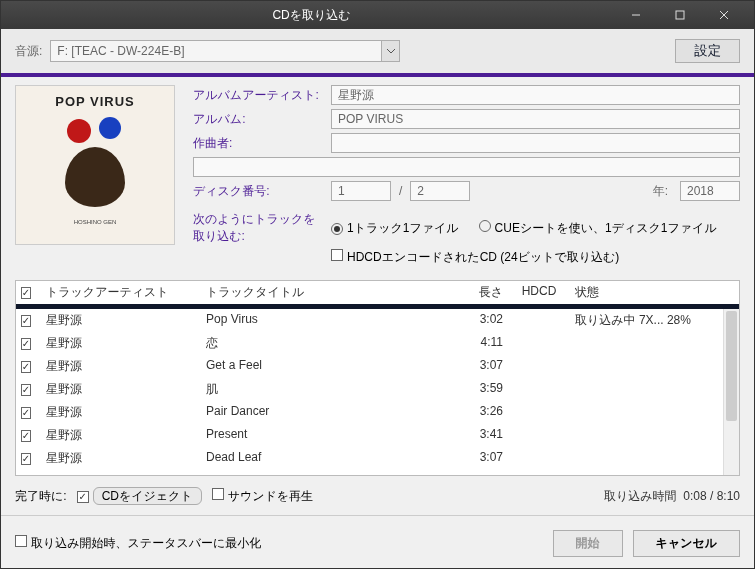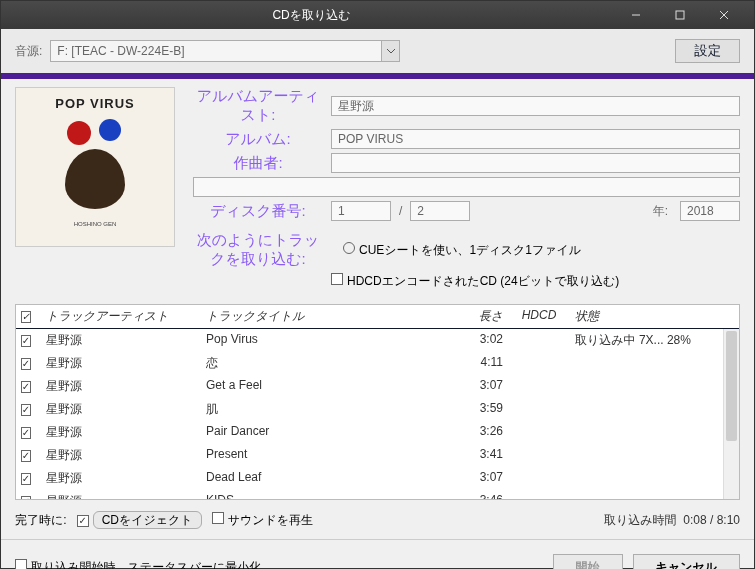--- a/index.html
+++ b/index.html
@@ -6,50 +6,50 @@
 body { font-family: "Yu Gothic UI", "Meiryo", sans-serif; font-size: 12px; background: #888; width: 755px; height: 569px; overflow: hidden; }
 
 .window { width: 755px; height: 569px; background: #f0f0f0; border: 1px solid #333; }
 
 .titlebar { height: 28px; background: linear-gradient(#4a4a4a, #383838); color: #fff; display: flex; align-items: center; padding: 0 8px; font-size: 12px; text-align: center; }
 .titlebar-title { flex: 1; }
 .titlebar-btns { display: flex; gap: 0; }
 .titlebar-btn { width: 44px; height: 28px; display: flex; align-items: center; justify-content: center; color: #ddd; cursor: default; }
 .titlebar-btn svg { width: 10px; height: 10px; }
 
-.source-row { display: flex; align-items: center; padding: 10px 14px; gap: 8px; background: #eaeaea; border-bottom: 6px solid #4c1d95; }
+.source-row { display: flex; align-items: center; padding: 10px 14px; gap: 8px; background: #eaeaea; border-bottom: 4px solid #4c1d95; }
 .source-label { color: #666; }
 .source-select { flex: 0 0 350px; height: 22px; border: 1px solid #adadad; background: #f5f5f5; display: flex; align-items: center; padding: 0 6px; color: #666; position: relative; }
 .source-select-btn { position: absolute; right: 0; top: 0; width: 18px; height: 20px; background: #e1e1e1; border-left: 1px solid #adadad; display: flex; align-items: center; justify-content: center; }
 .settings-btn { margin-left: auto; padding: 2px 18px; border: 1px solid #adadad; background: #e1e1e1; color: #0f172a; }
 
 .meta-area { display: flex; padding: 8px 14px; gap: 18px; }
 .album-art { width: 160px; height: 160px; background: #fff; border: 1px solid #ccc; display: flex; align-items: center; justify-content: center; position: relative; overflow: hidden; }
 .album-art-inner { width: 100%; height: 100%; background: #f5f0e8; display: flex; flex-direction: column; align-items: center; justify-content: flex-start; padding-top: 8px; }
 .album-art-title { font-size: 13px; font-weight: bold; letter-spacing: 1px; color: #222; }
 .album-art-graphic { width: 80px; height: 100px; margin-top: 6px; position: relative; }
 .album-art-heart { width: 60px; height: 60px; background: #3a2818; border-radius: 50% 50% 50% 50% / 60% 60% 40% 40%; position: absolute; bottom: 8px; left: 10px; }
 .album-art-flower1 { width: 24px; height: 24px; background: #c01818; border-radius: 50%; position: absolute; top: 4px; left: 12px; }
 .album-art-flower2 { width: 22px; height: 22px; background: #1840c0; border-radius: 50%; position: absolute; top: 2px; right: 14px; }
 .album-art-artist { font-size: 6px; color: #444; margin-top: 4px; }
 
 .meta-fields { flex: 1; display: flex; flex-direction: column; gap: 4px; }
 .meta-row { display: flex; align-items: center; gap: 8px; }
-.meta-label { width: 130px; color: #8b5cf6; text-align: center; font-size: 15px; }
+.meta-label { width: 130px; color: #4c1d95; text-align: left; font-size: 12px; }
 .meta-input { flex: 1; height: 20px; border: 1px solid #adadad; background: #f9f9f9; padding: 0 6px; color: #666; display: flex; align-items: center; }
 .meta-input.short { flex: 0 0 60px; }
 .disc-sep { color: #666; }
 .year-label { margin-left: auto; margin-right: 4px; color: #666; }
 .radio { width: 12px; height: 12px; border-radius: 50%; border: 1px solid #666; display: inline-flex; align-items: center; justify-content: center; margin-right: 4px; }
 .radio.checked::after { content: ""; width: 6px; height: 6px; border-radius: 50%; background: #333; }
 .check { width: 12px; height: 12px; border: 1px solid #666; display: inline-flex; align-items: center; justify-content: center; margin-right: 4px; background: #fff; }
 .check.checked::after { content: "✓"; font-size: 10px; color: #333; line-height: 1; }
 
 .tracklist { margin: 6px 14px; border: 1px solid #bbb; background: #fff; height: 196px; overflow: hidden; display: flex; flex-direction: column; }
-.track-header { display: flex; background: #fff; border-bottom: 1px solid #0f172a; font-size: 12px; color: #333; font-style: italic; }
+.track-header { display: flex; background: #fff; border-bottom: 5px solid #0f172a; font-size: 12px; color: #333; }
 .track-header > div, .track-row > div { padding: 3px 6px; }
 .col-chk { width: 24px; display: flex; align-items: center; justify-content: center; }
 .col-artist { width: 160px; }
 .col-title { flex: 1; }
 .col-len { width: 50px; text-align: right; }
 .col-hdcd { width: 60px; text-align: center; }
 .col-status { width: 170px; }
 .track-body { overflow-y: hidden; flex: 1; position: relative; }
 .track-row { display: flex; font-size: 12px; color: #333; }
 .vscroll { position: absolute; right: 0; top: 0; bottom: 0; width: 16px; background: #f0f0f0; border-left: 1px solid #ddd; }
@@ -151,20 +151,21 @@
         <div class="meta-input short">
             <span>2</span>
           </div>
         <span class="year-label">年:</span>
         <div class="meta-input short">
             <span>2018</span>
           </div>
       </div>
       <div class="meta-row" style="margin-top:6px;">
         <span class="meta-label" style="width:130px;">次のようにトラックを取り込む:</span>
+        <label><span class="radio checked"></span><span>1トラック1ファイル</span></label>
         <label style="margin-left:12px;"><span class="radio"></span><span>CUEシートを使い、1ディスク1ファイル</span></label>
       </div>
       <div class="meta-row">
         <span class="meta-label" style="width:130px;"></span>
         <label><span class="check"></span><span>HDCDエンコードされたCD (24ビットで取り込む)</span></label>
       </div>
     </div>
   </div>
 
   <div class="tracklist">

